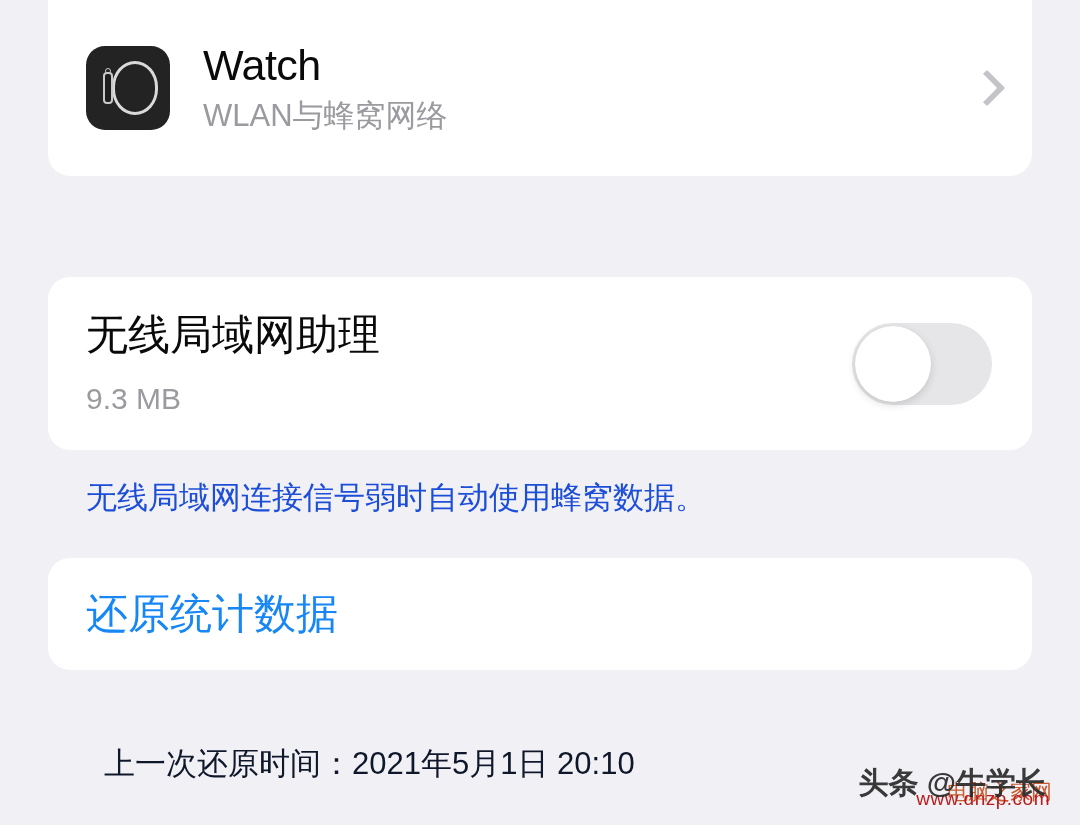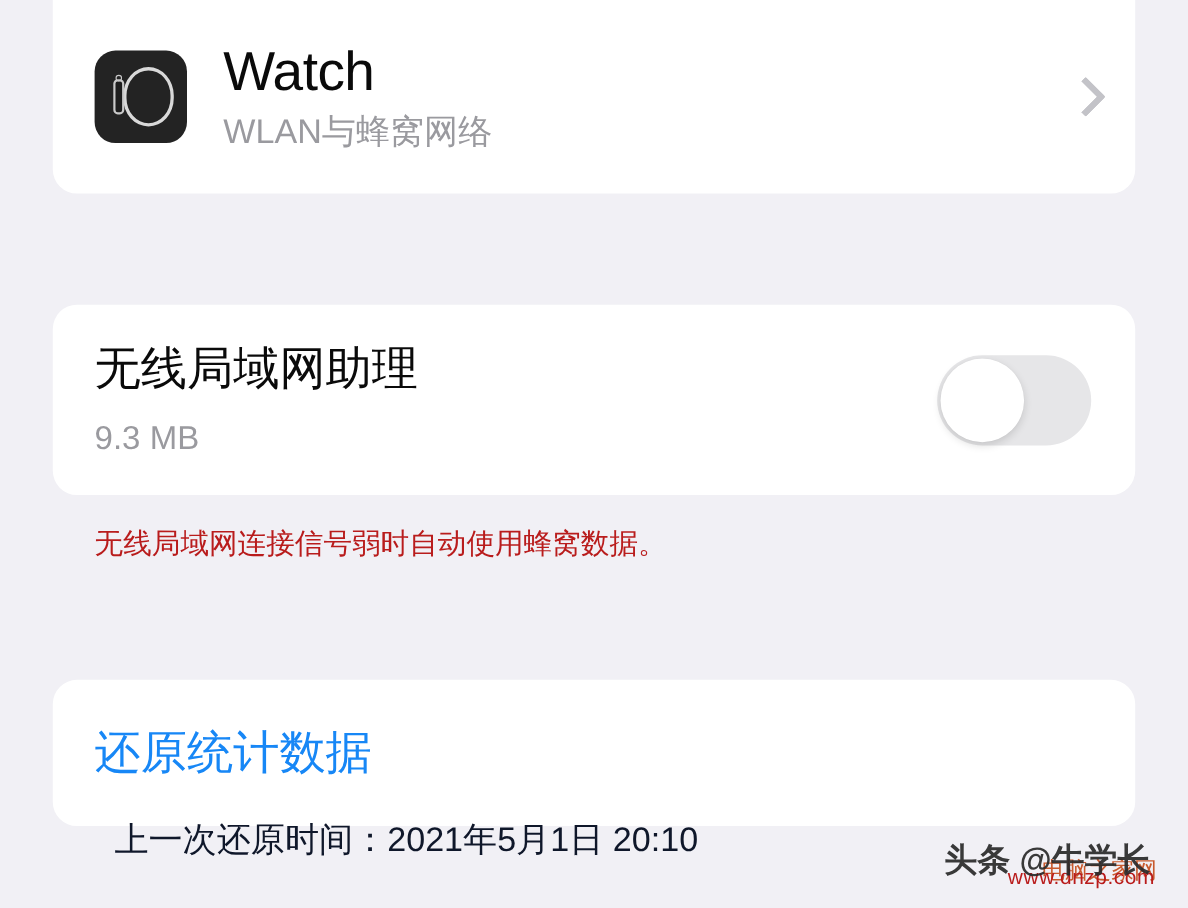--- a/index.html
+++ b/index.html
@@ -91,21 +91,21 @@
   }
   .watch-text {
     margin-left: 33px;
     display: flex;
     flex-direction: column;
     justify-content: center;
     flex: 1 1 auto;
     min-width: 0;
   }
   .watch-title {
-    font-size: 50px;
+    font-size: 43px;
     color: #0a0a0a;
     line-height: 1.1;
     letter-spacing: -0.5px;
     white-space: nowrap;
   }
   .watch-sub {
     margin-top: 9px;
     font-size: 31px;
     color: #9a9a9f;
     line-height: 1.15;
@@ -182,30 +182,30 @@
     background: #ffffff;
     box-shadow: 0 3px 8px rgba(0,0,0,0.14), 0 0 1px rgba(0,0,0,0.06);
   }
 
   
   .note {
     position: absolute;
     left: 86px;
     top: 478px;
     width: 940px;
-    font-size: 26px;
-    color: #b91c1c;
+    font-size: 31px;
+    color: #1d4ed8;
     line-height: 1.3;
     white-space: nowrap;
   }
 
   
   .card-reset {
-    top: 618px;
-    height: 133px;
+    top: 558px;
+    height: 112px;
   }
   .reset-label {
     position: absolute;
     left: 38px;
     top: 0;
     bottom: 0;
     display: flex;
     align-items: center;
     font-size: 42px;
     color: #1787f6;

